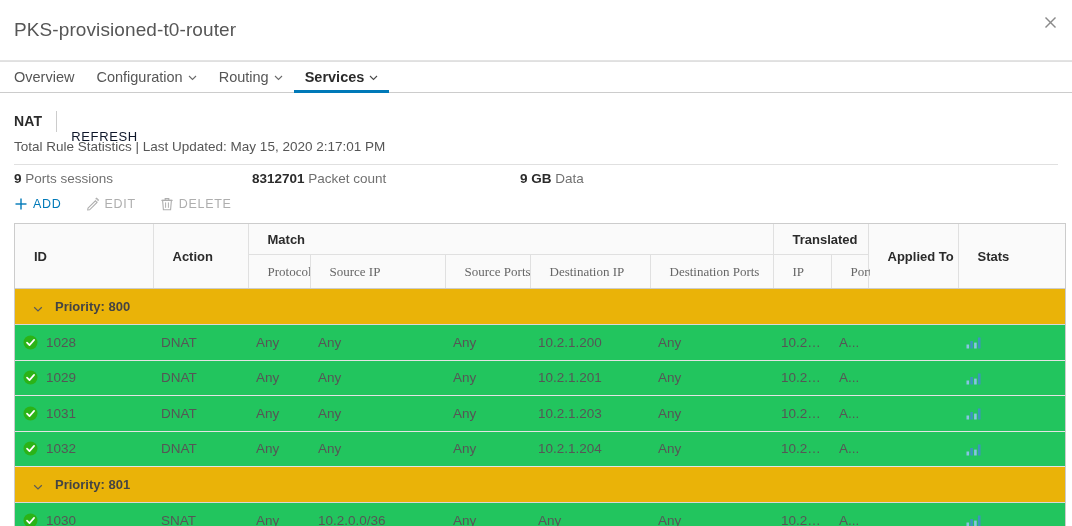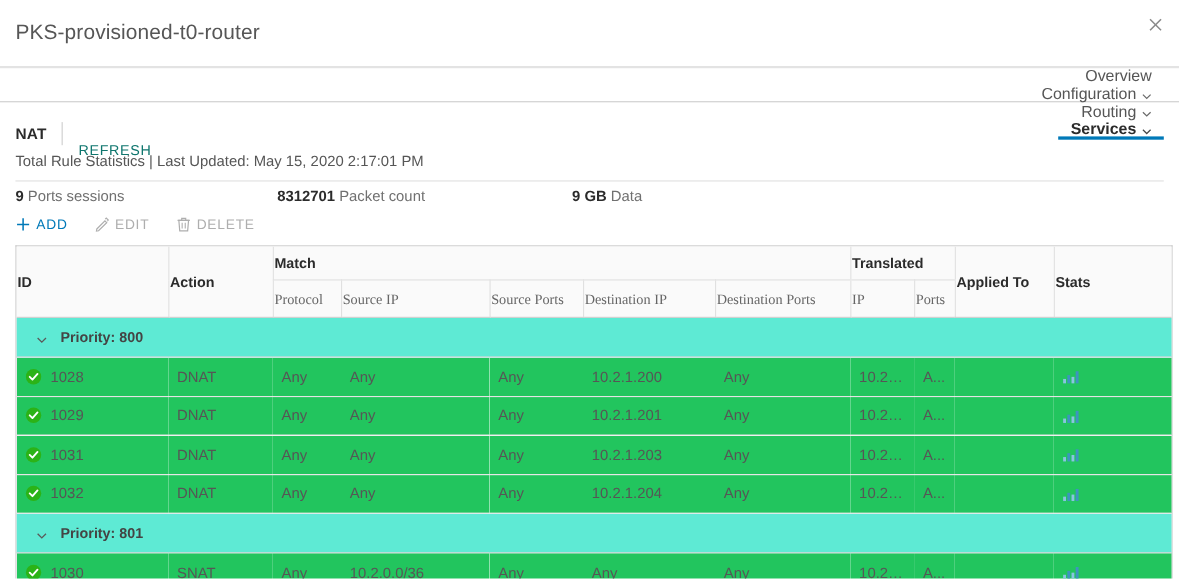--- a/index.html
+++ b/index.html
@@ -35,21 +35,20 @@
   .close-btn svg { display:block; }
 
   
   .tabs {
     display: flex; align-items: flex-end;
     height: 32px;
     padding: 0 14px;
     border-top: 1px solid #e0e0e0;
     border-bottom: 1px solid #cccccc;
     margin: 0 0 0 0;
-    flex-direction: column;
   }
   .tabs-wrap { border-top: 1px solid #e3e3e3; }
   .tab {
     display: flex; align-items: center; gap: 5px;
     height: 31px;
     padding: 0 11px;
     font-size: 14.5px;
     color: #565656;
     cursor: pointer;
     position: relative;
@@ -79,21 +78,21 @@
   }
   .nat-label {
     font-size: 14px; font-weight: bold; color: #2b2b2b;
     letter-spacing: .2px;
   }
   .vsep {
     width: 1px; height: 21px; background: #cccccc;
     margin: 0 14px;
   }
   .refresh-link {
-    font-size: 13px; color: #0f766e; cursor: pointer;
+    font-size: 13px; color: #0f172a; cursor: pointer;
     letter-spacing: .6px;
     margin-top: 30px;
   }
 
   
   .stats-title {
     padding: 0 14px;
     font-size: 13.5px;
     color: #565656;
     line-height: 16px;
@@ -151,35 +150,35 @@
     color: #565656;
     text-align: left;
     font-size: 13px;
     vertical-align: bottom;
     padding: 0;
   }
   .hdr-top td, .hdr-top th { height: 30px; }
   .hdr-bot td, .hdr-bot th { height: 33px; font-family: Liberation Serif, serif; }
 
   .hcell {
-    padding: 0 1px;
+    padding: 0 19px;
     height: 100%;
     display: flex; align-items: center;
     white-space: nowrap; overflow: hidden;
   }
   .h-strong { color: #2b2b2b; font-weight: bold; font-size: 13px; }
   .h-sub { color: #666666; font-size: 13px; }
 
   .bl { border-left: 1px solid #e0e0e0; }
   .grp-underline { border-bottom: 1px solid #e0e0e0; }
   .hdr-sep-bottom { border-bottom: 1px solid #cccccc; }
 
   
   .grp-row td {
-    background: #5eead4;
+    background: #eab308;
     height: 36px;
     border-bottom: 1px solid #d8d8d8;
     border-top: 1px solid #d8d8d8;
     padding: 0;
   }
   .grp-inner {
     display: flex; align-items: center; gap: 12px;
     padding-left: 18px;
     font-size: 13px; font-weight: bold; color: #444444;
   }

